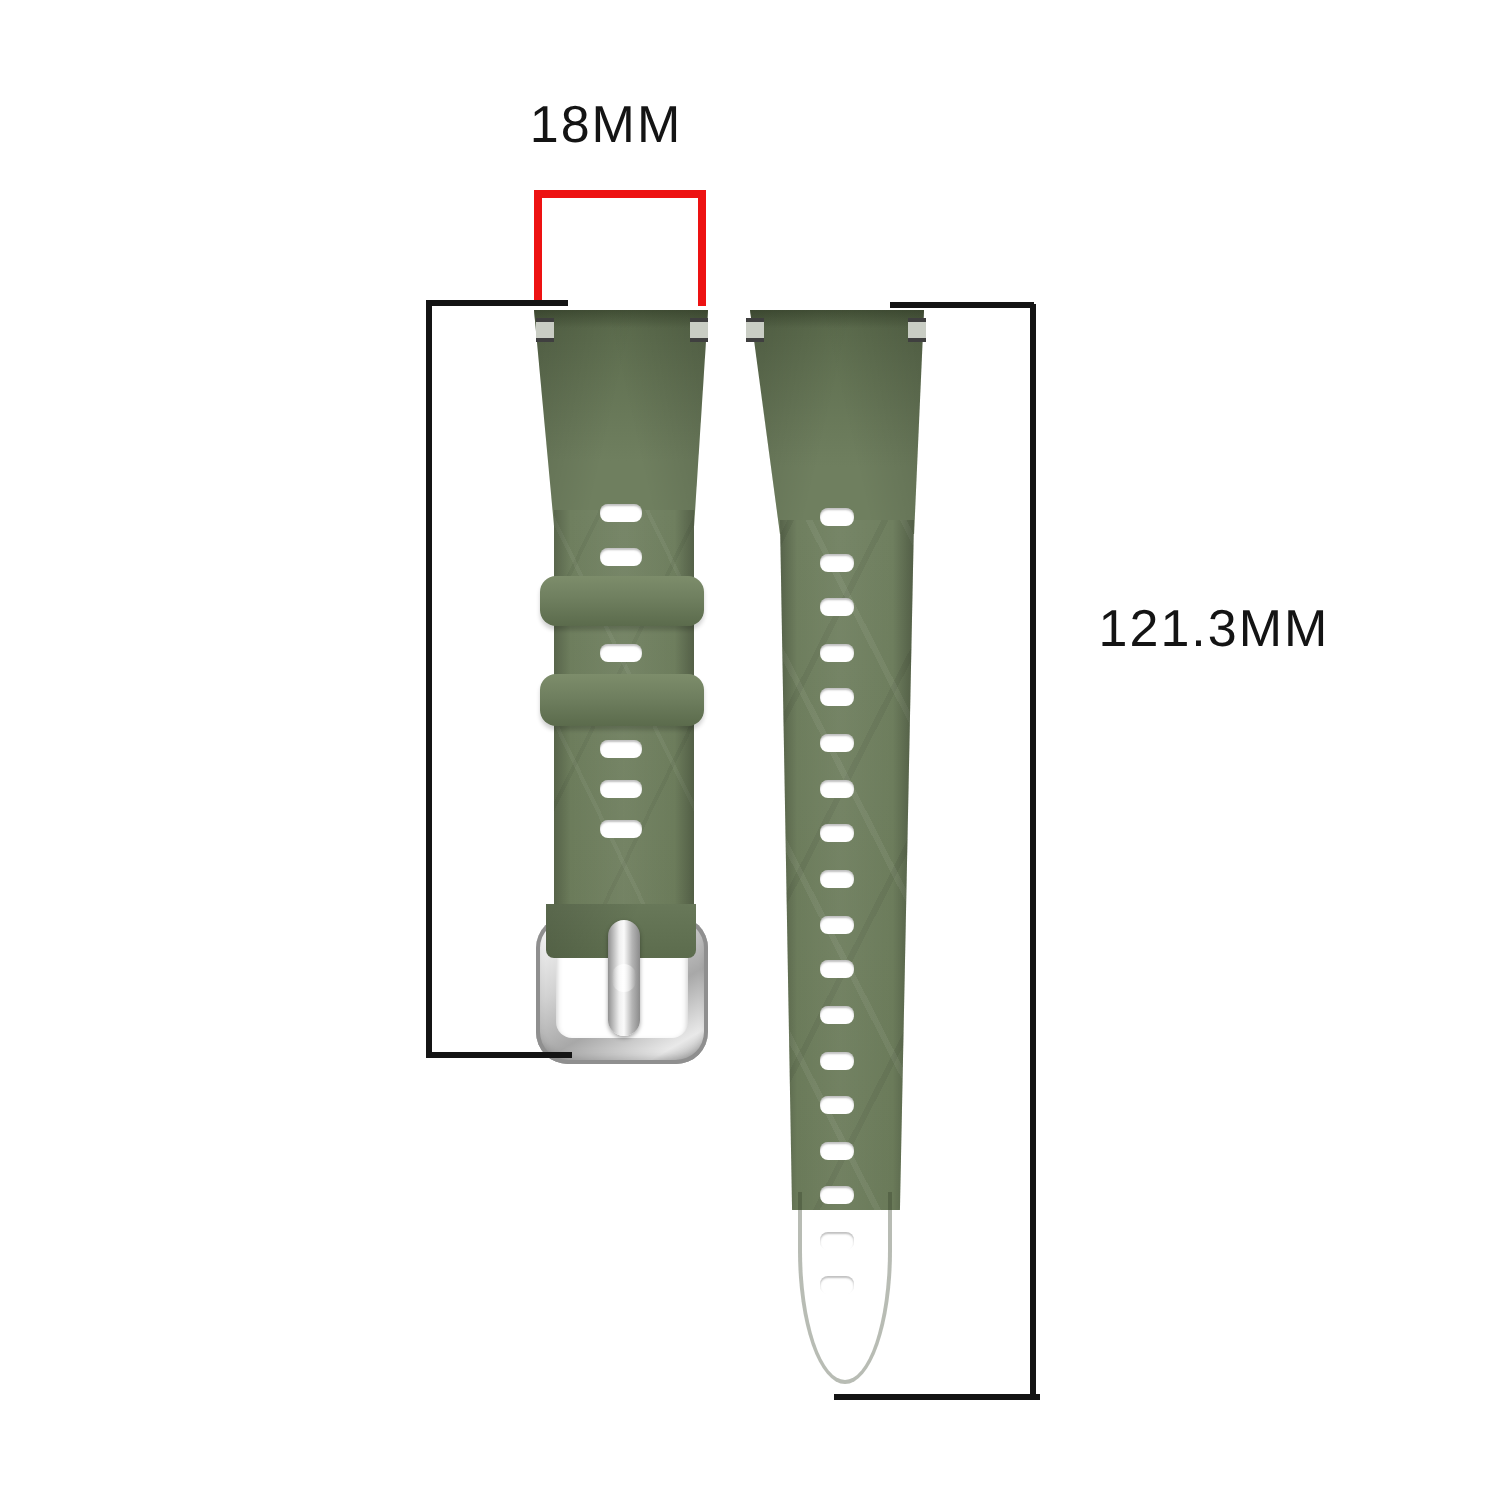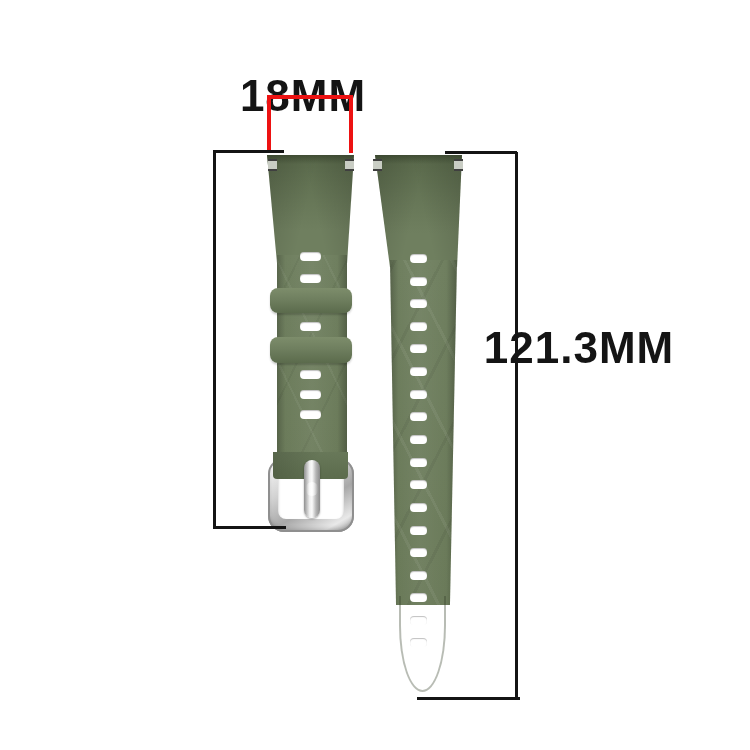--- a/index.html
+++ b/index.html
@@ -2,25 +2,25 @@
 <html style="--strap-green: #6f7f5f; --strap-green-dark: #5b6b4c; --strap-green-light: #7d8d6b; --buckle-silver: #d6d6d6; --dimension-red: #ed1212; --dimension-black: #141414; --hole-white: #ffffff;"><head>
 <meta charset="utf-8">
 <style>
   html,body{margin:0;padding:0;}
   body{width:750px;height:750px;background:#ffffff;font-family:"Liberation Sans",sans-serif;overflow:hidden;}
   .stage{position:relative;width:750px;height:750px;background:#ffffff;}
   .group{position:absolute;inset:0;}
 
   
   .anno{z-index:6;}
-  .dim-label{position:absolute;transform:translateX(-50%);font-weight:700;font-size:44px;
-             letter-spacing:1px;color:var(--dimension-black,#141414);white-space:nowrap;line-height:1.1;margin-top:24px;}
+  .dim-label{position:absolute;transform:translateX(-50%);font-weight:400;font-size:26px;
+             letter-spacing:1px;color:var(--dimension-black,#141414);white-space:nowrap;line-height:1.1;}
   .dim-18{left:303px;top:48px;}
   .dim-83{left:135px;top:300px;}
-  .dim-121{left:579px;top:300px;}
+  .dim-121{left:607px;top:300px;}
   .red-bracket{position:absolute;left:267px;top:95px;width:78px;height:54px;
                border:4px solid var(--dimension-red,#ed1212);border-bottom:none;z-index:6;}
   .m{position:absolute;background:var(--dimension-black,#141414);z-index:6;}
   .lv {left:213px;top:150px;width:3px;height:379px;}
   .lt1{left:213px;top:150px;width:71px;height:3px;}
   .lt2{left:213px;top:526px;width:73px;height:3px;}
   .rv {left:515px;top:152px;width:3px;height:548px;}
   .rt1{left:445px;top:151px;width:72px;height:3px;}
   .rt2{left:417px;top:697px;width:103px;height:3px;}
 

